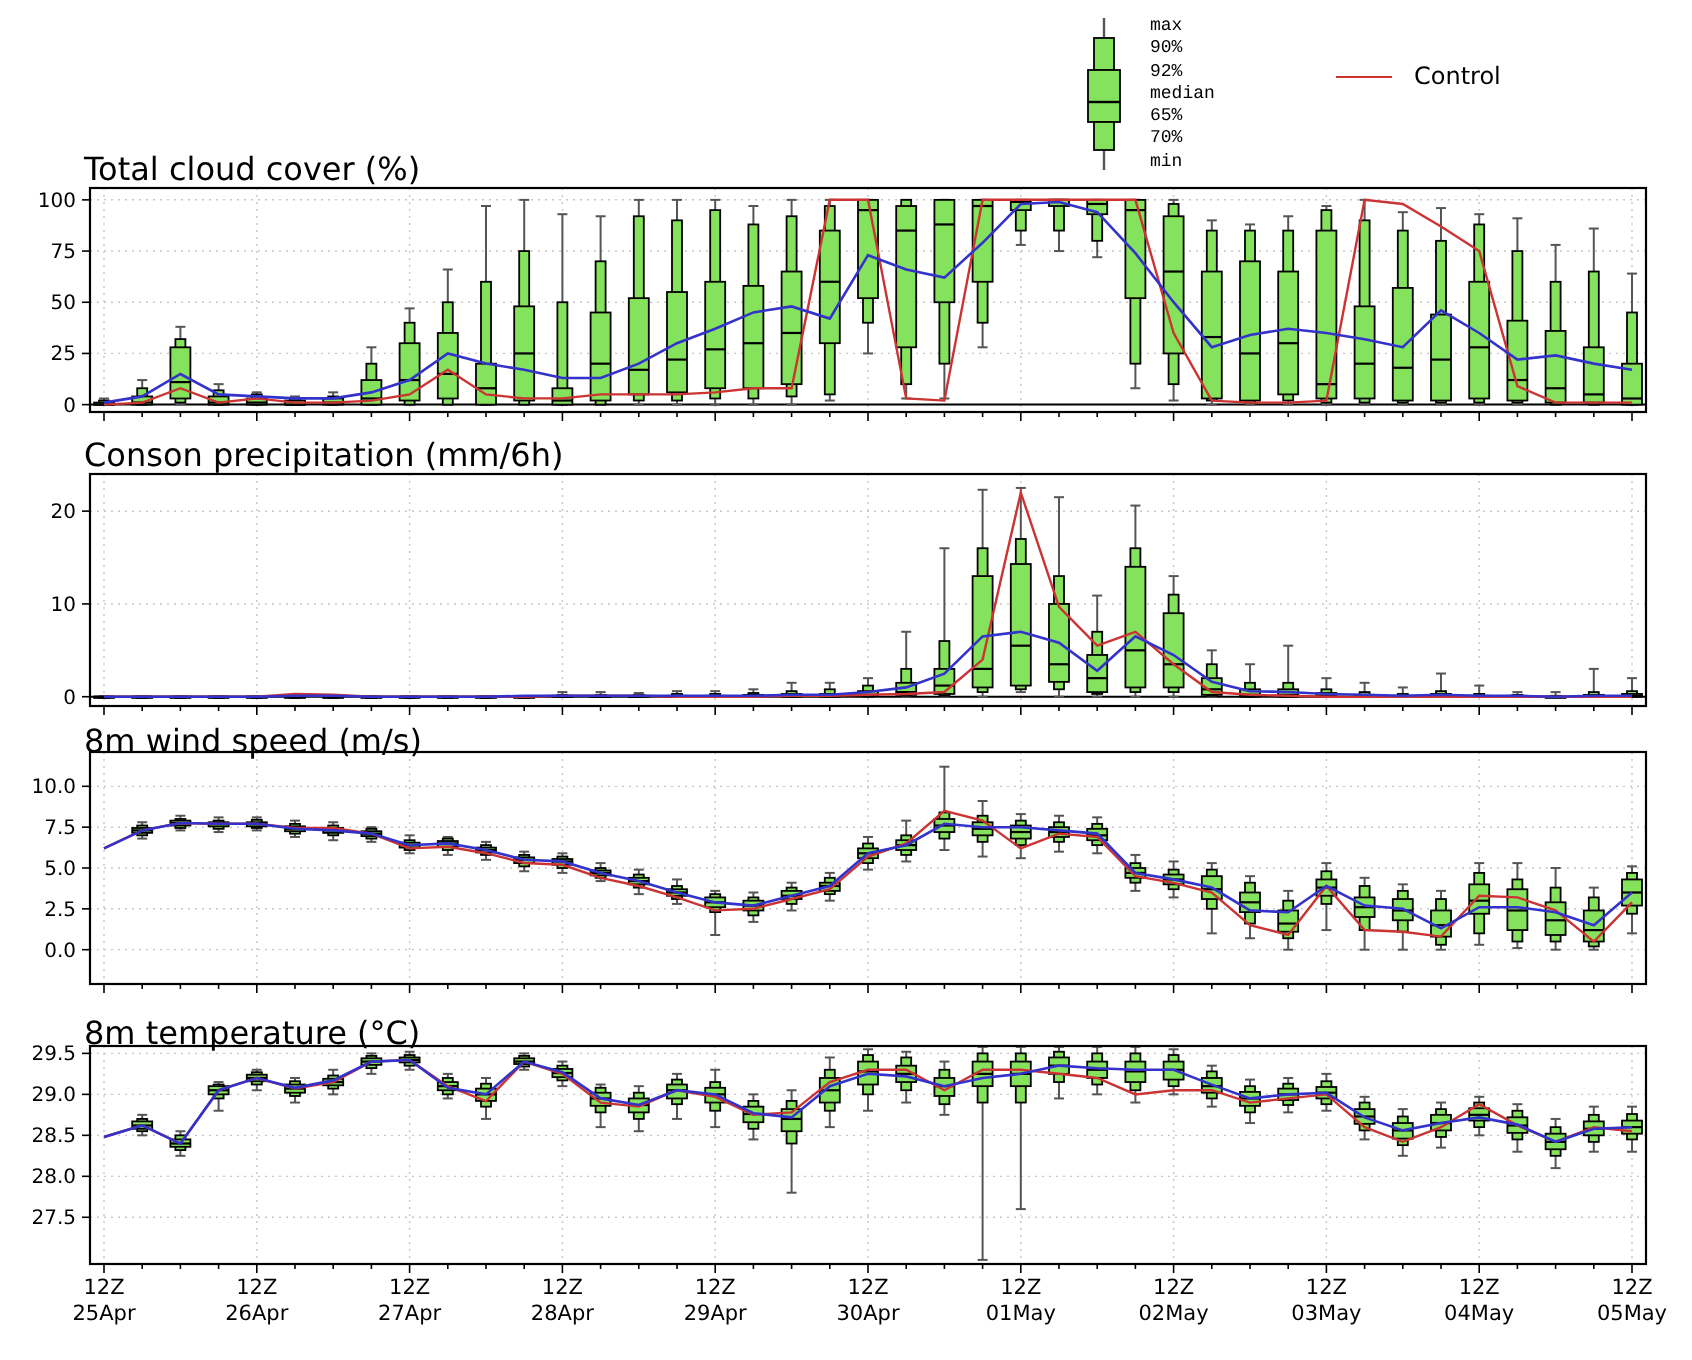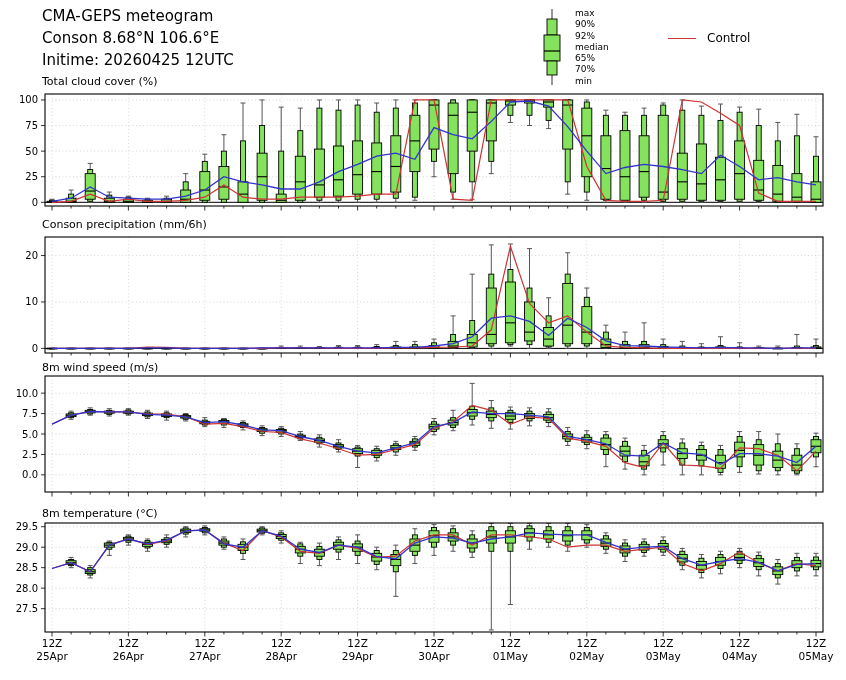--- a/index.html
+++ b/index.html
@@ -1,22 +1,22 @@
 <!DOCTYPE html>
 <html style="--boxfill: #84e25c;"><head>
 <meta charset="utf-8">
 <style>
   html,body{margin:0;padding:0;background:#fff;}
   #page{position:relative;width:846px;height:680px;background:#fff;overflow:hidden;
         font-family:"DejaVu Sans","Liberation Sans",sans-serif;color:#000;}
   #chart-svg{position:absolute;left:0;top:0;}
   .hdr{position:absolute;left:42px;top:5px;font-size:15px;line-height:22px;}
-  .ptitle{position:absolute;left:42px;font-size:11px;}
+  .ptitle{position:absolute;left:42px;font-size:16px;}
   .legend-box{position:absolute;left:536px;top:5px;display:flex;}
-  .legend-box-labels{margin-left:7px;font-size:9px;line-height:11.3px;padding-top:3px;}
+  .legend-box-labels{margin-left:7px;font-size:9px;line-height:11.3px;padding-top:3px;font-family:Liberation Mono, monospace;}
   .legend-box-labels span{display:block;}
   .line-legend{position:absolute;left:668px;top:24px;text-align:center;}
   .line-row{display:flex;align-items:center;height:28px;font-size:12px;}
   .swatch{display:inline-block;width:28px;height:0;border-top:1.6px solid;margin-right:11px;}
   .grid{stroke:#c7c7c7;stroke-width:0.7;stroke-dasharray:1,2.5;}
   .wh{stroke:#555;stroke-width:1;}
   .bx{fill:var(--boxfill,#84e25c);stroke:#000;stroke-width:0.9;}
   .spine{fill:none;stroke:#000;stroke-width:1.1;}
   svg text{font-family:"DejaVu Sans","Liberation Sans",sans-serif;fill:#000;}
   .tl{font-size:10px;}
@@ -1311,25 +1311,20 @@
         <text x="586.8000000000001" y="660" text-anchor="middle" class="xl">02May</text>
         <text x="663.2" y="647" text-anchor="middle" class="xl">12Z</text>
         <text x="663.2" y="660" text-anchor="middle" class="xl">03May</text>
         <text x="739.6" y="647" text-anchor="middle" class="xl">12Z</text>
         <text x="739.6" y="660" text-anchor="middle" class="xl">04May</text>
         <text x="816" y="647" text-anchor="middle" class="xl">12Z</text>
         <text x="816" y="660" text-anchor="middle" class="xl">05May</text>
       </g>
     </svg>
 
-  <div class="hdr">
-    <div>CMA-GEPS meteogram</div>
-    <div>Conson 8.68°N 106.6°E</div>
-    <div>Initime: 20260425 12UTC</div>
-  </div>
 
   <div class="legend-box">
     <svg width="32" height="84">
       <line x1="16" y1="4" x2="16" y2="80" stroke="#555" stroke-width="1.2"></line>
       <rect x="11" y="14" width="10" height="16" class="bx"></rect>
       <rect x="8" y="30" width="16" height="26" class="bx"></rect>
       <line x1="8" y1="46" x2="24" y2="46" stroke="#000" stroke-width="1.2"></line>
       <rect x="11" y="56" width="10" height="14" class="bx"></rect>
     </svg>
     <div class="legend-box-labels">

